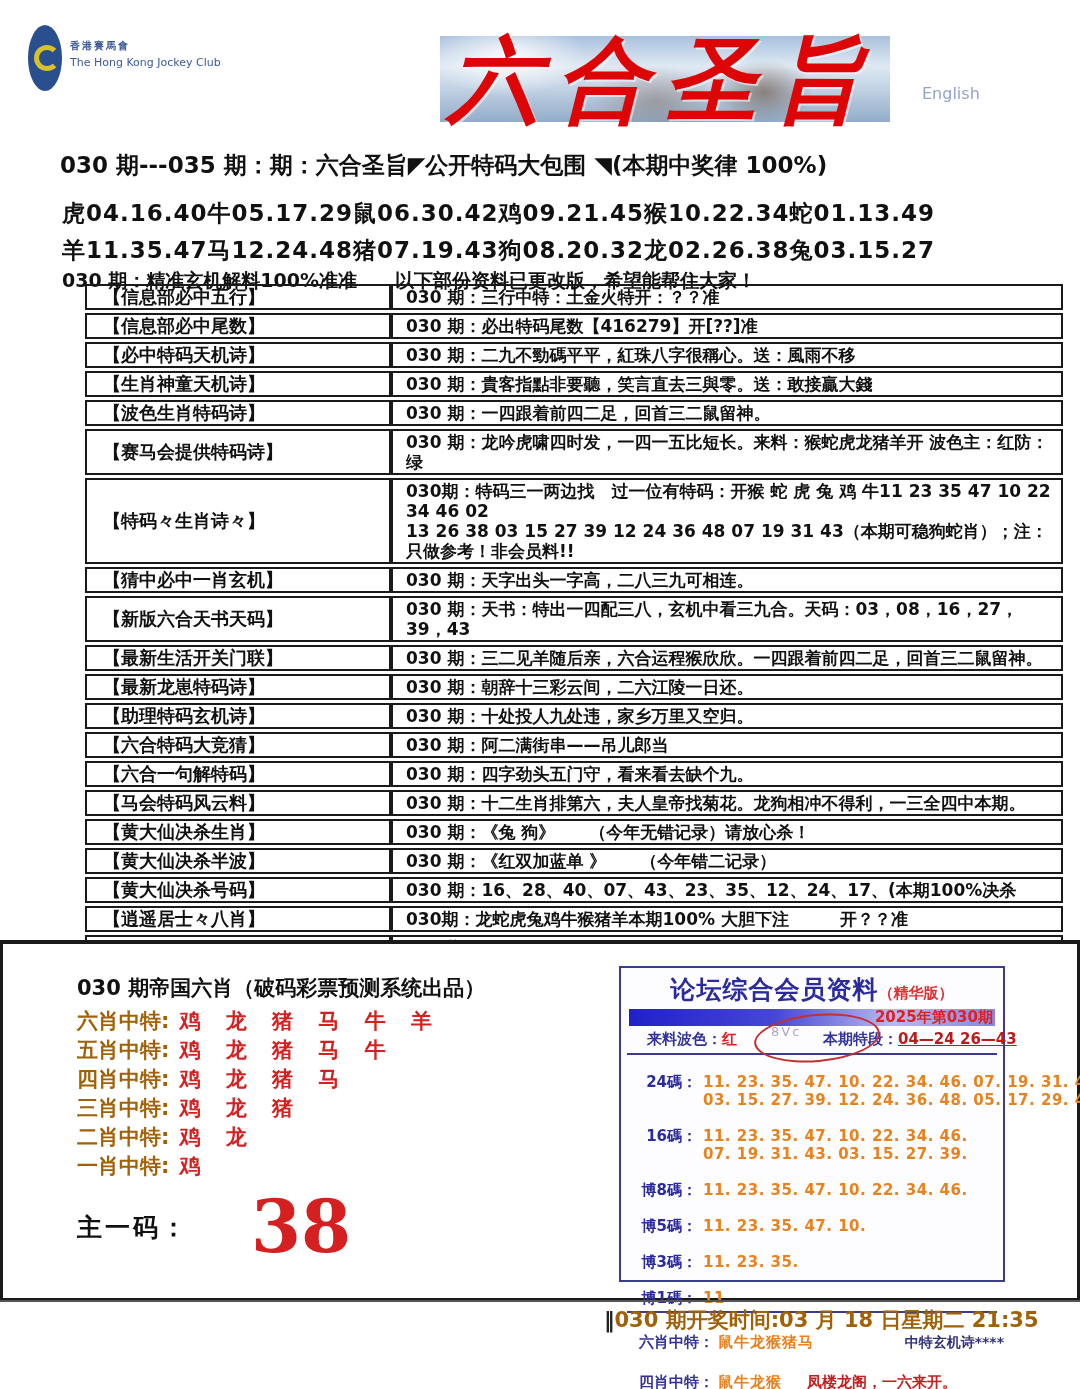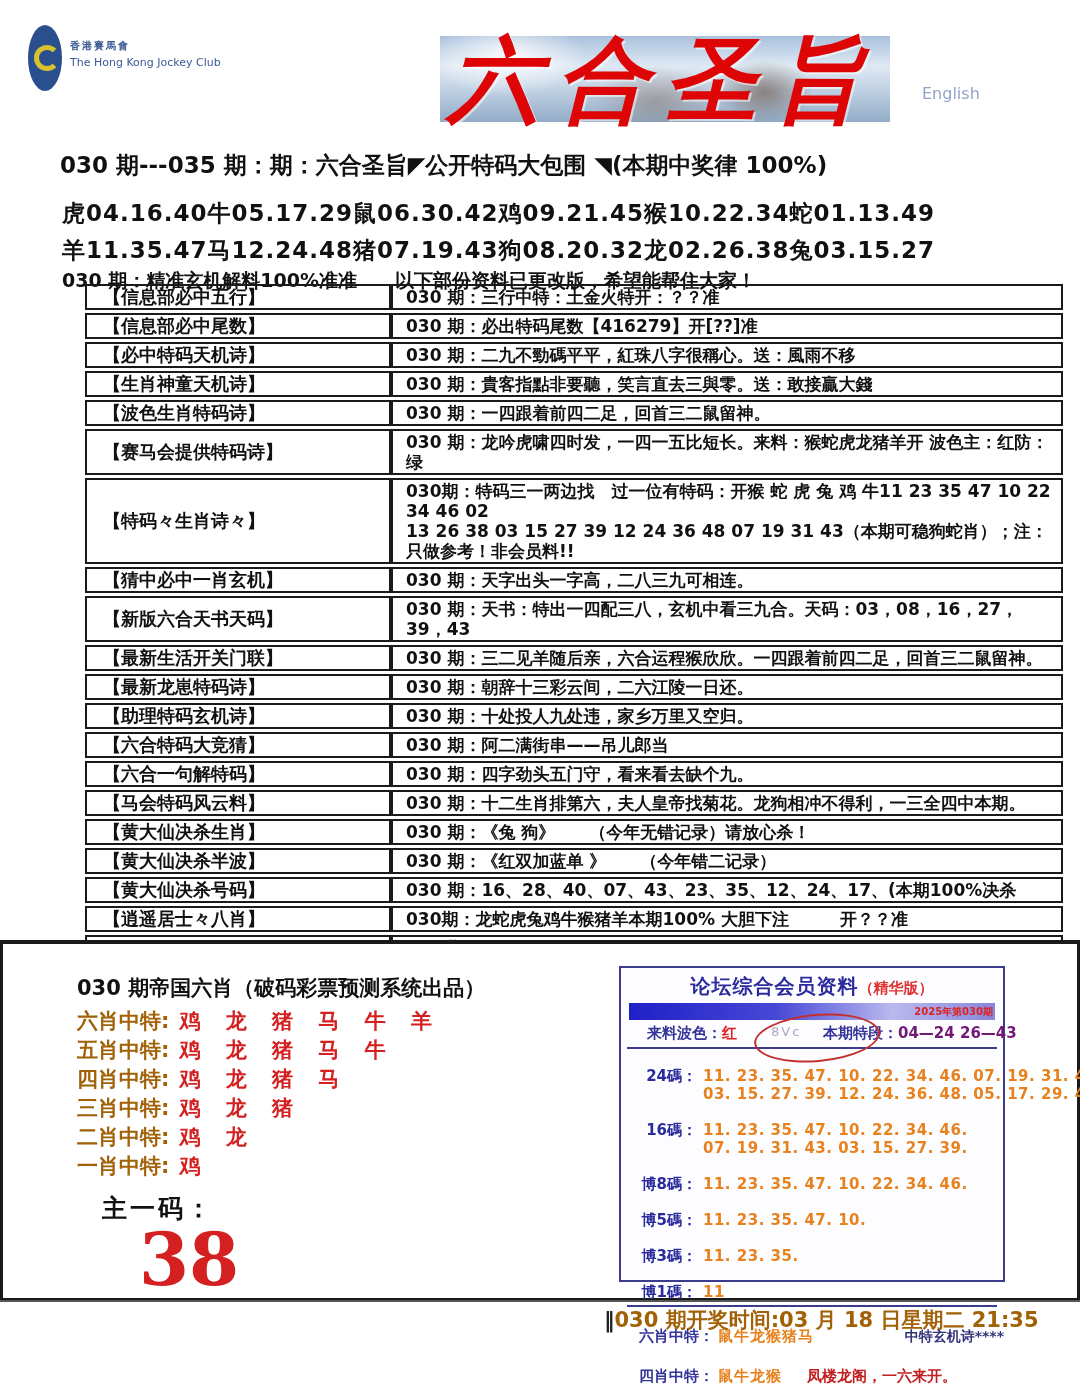--- a/index.html
+++ b/index.html
@@ -45,40 +45,40 @@
 
   
   .bottom-box{position:absolute;left:0;top:940px;width:1074px;height:354px;
         border:3px solid #1a1a1a;border-top-width:4px;background:#fff;}
 
   .bl{position:absolute;left:74px;top:30px;}
   .bl-title{font-size:21px;font-weight:bold;margin-bottom:8px;}
   .bl-row{margin-top:6px;font-size:21px;font-weight:bold;line-height:23px;}
   .bl-label{color:#a16207;}
   .bl-value{color:#d42020;margin-left:10px;letter-spacing:9px;}
-  .main-code-row{position:absolute;left:74px;top:248px;display:flex;align-items:center;flex-direction:column;}
+  .main-code-row{position:absolute;left:74px;top:248px;display:flex;align-items:center;}
   .main-code-label{font-size:25px;font-weight:bold;letter-spacing:3px;}
   .main-code{font-family:"DejaVu Serif",serif;font-size:72px;line-height:70px;
         font-weight:bold;color:#d42020;margin-left:62px;}
   .guard-row{position:absolute;left:68px;top:322px;font-size:24px;font-weight:bold;}
   .guard-label{color:#111;}
   .guard-numbers{color:#d42020;margin-left:8px;word-spacing:9px;}
 
   
   .member-box{position:absolute;left:616px;top:22px;width:382px;height:312px;
         border:2px solid #3c3c8e;background:#fdfdff;}
   .mb-title{ text-align:center;margin-top:5px;font-weight:bold;white-space:nowrap;}
-  .mb-title-main{font-size:20px;color:#2b2b9e;letter-spacing:1px;}
+  .mb-title-main{font-size:25px;color:#2b2b9e;letter-spacing:1px;}
   .mb-title-suffix{font-size:15px;color:#e03030;}
   .mb-bar{height:17px;margin:3px 8px 0 8px;position:relative;
         background:linear-gradient(90deg,#2020c8 0%,#4747d6 40%,#b9b9ee 72%,#8787dd 100%);}
-  .mb-period{position:absolute;right:2px;top:0;font-size:10px;line-height:17px;
+  .mb-period{position:absolute;right:2px;top:0;font-size:15px;line-height:17px;
         font-weight:bold;color:#e02020;}
   .mb-source{margin:4px 10px 0 26px;font-size:15px;font-weight:bold;white-space:nowrap;}
-  .mb-navy{color:#333399;} .mb-red{color:#e02020;} .mb-orange{color:#701a75;}
+  .mb-navy{color:#333399;} .mb-red{color:#e02020;} .mb-orange{color:#b91c1c;text-decoration:underline;}
   .mb-gap{display:inline-block;width:86px;}
   .mb-watermark{position:absolute;left:150px;top:56px;font-size:13px;color:rgba(110,90,150,.55);
         letter-spacing:2px;}
   .mb-circle{position:absolute;left:133px;top:46px;width:122px;height:44px;
         border:2px solid #c23030;border-radius:50%;transform:rotate(-5deg);}
   .mb-divider{border:none;border-top:2px solid #3c3c8e;margin:4px 6px 2px 6px;}
   .code-row{display:flex;margin:18px 6px 0 6px;font-weight:bold;font-size:15px;line-height:18px;}
   .code-label{width:70px;text-align:right;color:#2b2b9e;flex:0 0 auto;white-space:nowrap;}
   .code-lines{margin-left:6px;color:#e8821e;letter-spacing:.5px;white-space:nowrap;}
   .mb-zodiac{margin:18px 6px 0 18px;display:flex;font-weight:bold;font-size:15px;line-height:22px;}

